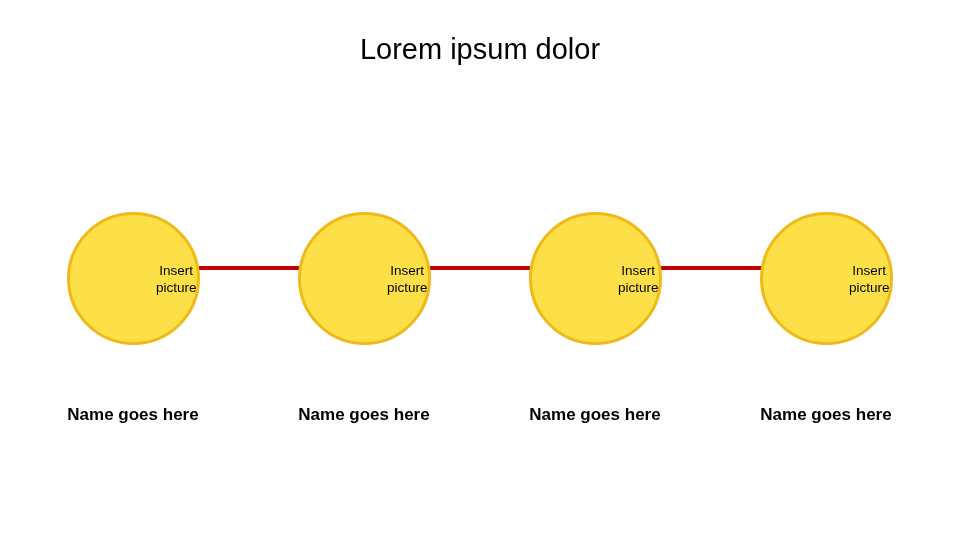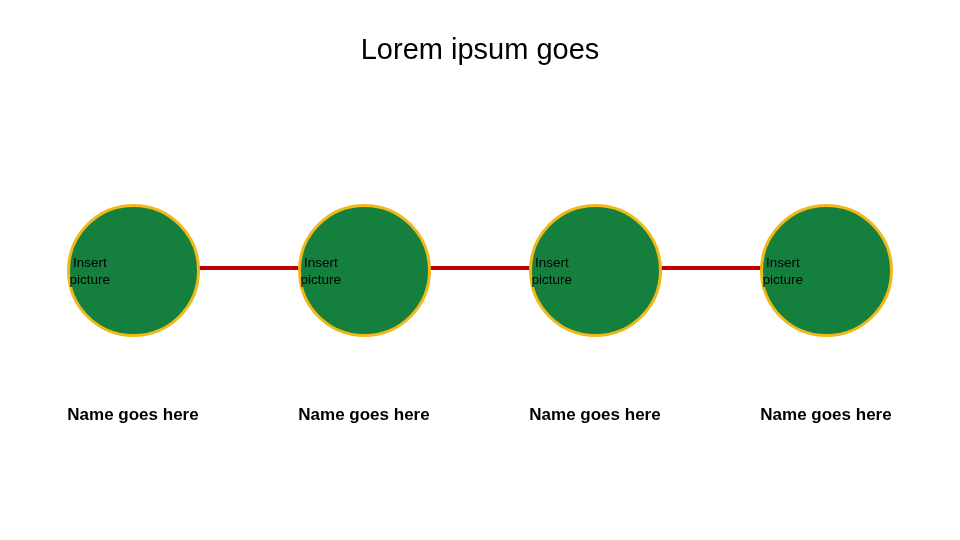--- a/index.html
+++ b/index.html
@@ -46,28 +46,28 @@
     z-index: 1;
   }
   .node {
     position: absolute;
     z-index: 2;
   }
   .circle {
     position: absolute;
     width: 133px;
     height: 133px;
-    top: 204px;
+    top: 212px;
     border-radius: 50%;
-    background: #15803d;
+    background: #fde047;
     border: 3px solid #F0B919;
     box-sizing: border-box;
     display: flex;
     align-items: center;
-    justify-content: flex-start;
+    justify-content: flex-end;
     z-index: 3;
   }
   .circle-text {
     font-size: 13.5px;
     line-height: 17px;
     color: #000000;
     text-align: center;
     font-weight: 400;
     pointer-events: none;
   }
@@ -84,21 +84,21 @@
     color: #000000;
     white-space: nowrap;
     margin-top: 48px;
   }
 </style>
 </head>
 <body>
 
 <div id="slide">
 
-  <div id="slide-title">Lorem ipsum goes</div>
+  <div id="slide-title">Lorem ipsum dolor</div>
 
   <div id="diagram">
 
     <div class="connector" style="left: 133px; width: 231px;"></div>
     <div class="connector" style="left: 364px; width: 231px;"></div>
     <div class="connector" style="left: 595px; width: 231px;"></div>
 
     <div class="node">
       <div class="circle" style="left: 66.5px;">
         <div class="circle-text">

